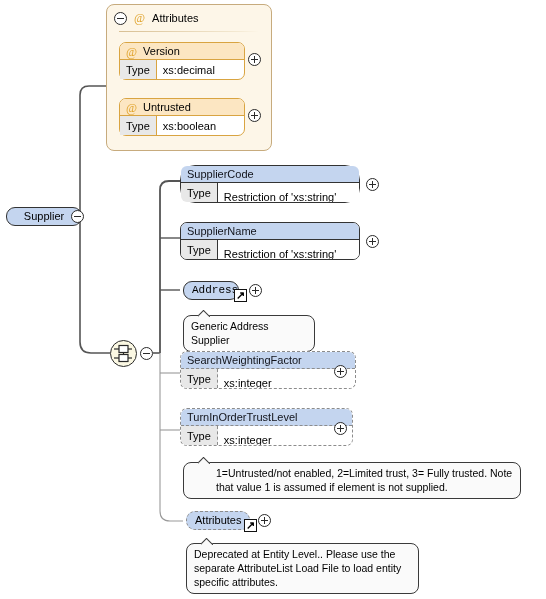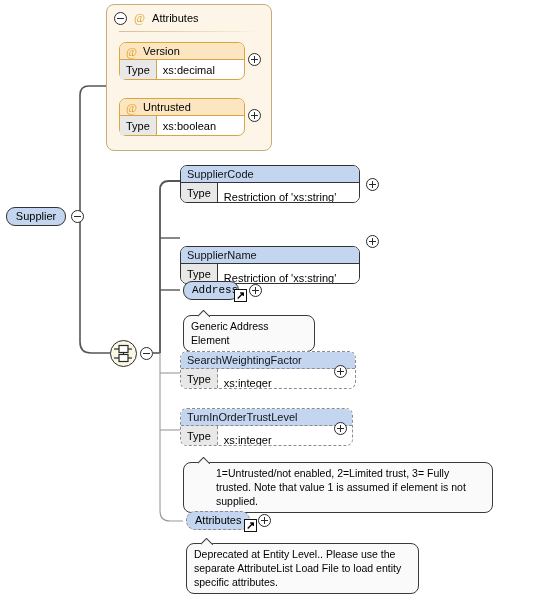--- a/index.html
+++ b/index.html
@@ -297,71 +297,71 @@
         <div class="cellkey">Type</div>
         <div class="cellval">xs:boolean</div>
       </div>
     </div>
     <span class="ico circle" style="left:141px; top:104px;">
       <span class="bar-h"></span>
         <span class="bar-v"></span>
     </span>
   </div>
 
-  <div class="pill solid" style="left:6px; top:207px; width:60px;">Supplier</div>
+  <div class="pill solid" style="left:6px; top:207px; width:76px;">Supplier</div>
   <span class="ico circle" style="left:71px; top:210px;">
     <span class="bar-h"></span>
   </span>
 
   <div class="seq" style="left:110px; top:340px;">
     <svg width="25" height="25" viewBox="0 0 25 25">
       <line x1="3" y1="8" x2="21" y2="8" stroke="#2a2a2a" stroke-width="1.2"></line>
       <line x1="3" y1="17" x2="21" y2="17" stroke="#2a2a2a" stroke-width="1.2"></line>
       <line x1="12.5" y1="8" x2="12.5" y2="17" stroke="#2a2a2a" stroke-width="1.2"></line>
       <rect x="8" y="4.5" width="9" height="7" fill="#ffffff" stroke="#2a2a2a" stroke-width="1.2"></rect>
       <rect x="8" y="13.5" width="9" height="7" fill="#ffffff" stroke="#2a2a2a" stroke-width="1.2"></rect>
     </svg>
   </div>
   <span class="ico circle" style="left:140px; top:347px;">
     <span class="bar-h"></span>
   </span>
 
-  <div class="node solid hasbody" style="left:180px; top:165px; width:180px;">
+  <div class="node solid hasbody" style="left:180px; top:165px; width:180px;border-radius:15px;">
     <div class="hdr">SupplierCode</div>
     <div class="bodyrow">
       <div class="cellkey">Type</div>
       <div class="cellval">Restriction of 'xs:string'</div>
     </div>
   </div>
   <span class="ico circle" style="left:366px; top:178px;">
     <span class="bar-h"></span>
       <span class="bar-v"></span>
   </span>
 
-  <div class="node solid hasbody" style="left:180px; top:222px; width:180px;margin-top:24px;">
+  <div class="node solid hasbody" style="left:180px; top:222px; width:180px;">
     <div class="hdr">SupplierName</div>
     <div class="bodyrow">
       <div class="cellkey">Type</div>
       <div class="cellval">Restriction of 'xs:string'</div>
     </div>
   </div>
   <span class="ico circle" style="left:366px; top:235px;">
     <span class="bar-h"></span>
       <span class="bar-v"></span>
   </span>
 
   <div class="pill solid" style="left:183px; top:281px; width:56px;font-family:Liberation Mono, monospace;">Address</div>
   <span class="refbadge" style="left:234px; top:289px;">↗</span>
   <span class="ico circle" style="left:249px; top:284px;">
     <span class="bar-h"></span>
       <span class="bar-v"></span>
   </span>
   <div class="anno" style="left:183px; top:315px; width:132px;">
     <span class="tail"></span>
-    <span>Generic Address Element</span>
+    <span>Generic Address Supplier</span>
   </div>
 
   <div class="node dashed hasbody" style="left:180px; top:351px; width:176px;">
     <div class="hdr">SearchWeightingFactor</div>
     <div class="bodyrow">
       <div class="cellkey">Type</div>
       <div class="cellval">xs:integer</div>
     </div>
   </div>
   <span class="ico circle" style="left:334px; top:365px;">
@@ -373,21 +373,21 @@
     <div class="hdr">TurnInOrderTrustLevel</div>
     <div class="bodyrow">
       <div class="cellkey">Type</div>
       <div class="cellval">xs:integer</div>
     </div>
   </div>
   <span class="ico circle" style="left:334px; top:422px;">
     <span class="bar-h"></span>
       <span class="bar-v"></span>
   </span>
-  <div class="anno" style="left:183px; top:462px; width:310px;padding-left:32px;">
+  <div class="anno" style="left:183px; top:462px; width:338px;padding-left:32px;">
     <span class="tail"></span>
     <span>1=Untrusted/not enabled, 2=Limited trust, 3= Fully trusted. Note that value 1 is assumed if element is not supplied.</span>
   </div>
 
   <div class="pill dashed" style="left:186px; top:511px; width:64px;">Attributes</div>
   <span class="refbadge" style="left:244px; top:519px;">↗</span>
   <span class="ico circle" style="left:258px; top:514px;">
     <span class="bar-h"></span>
       <span class="bar-v"></span>
   </span>

